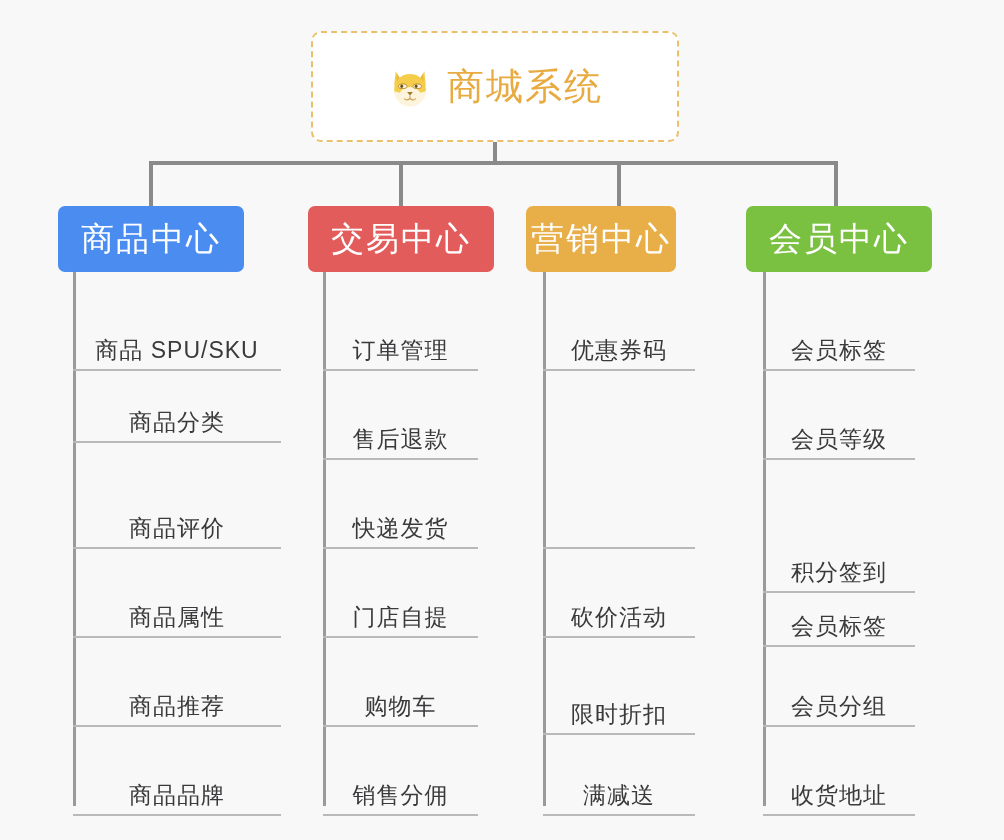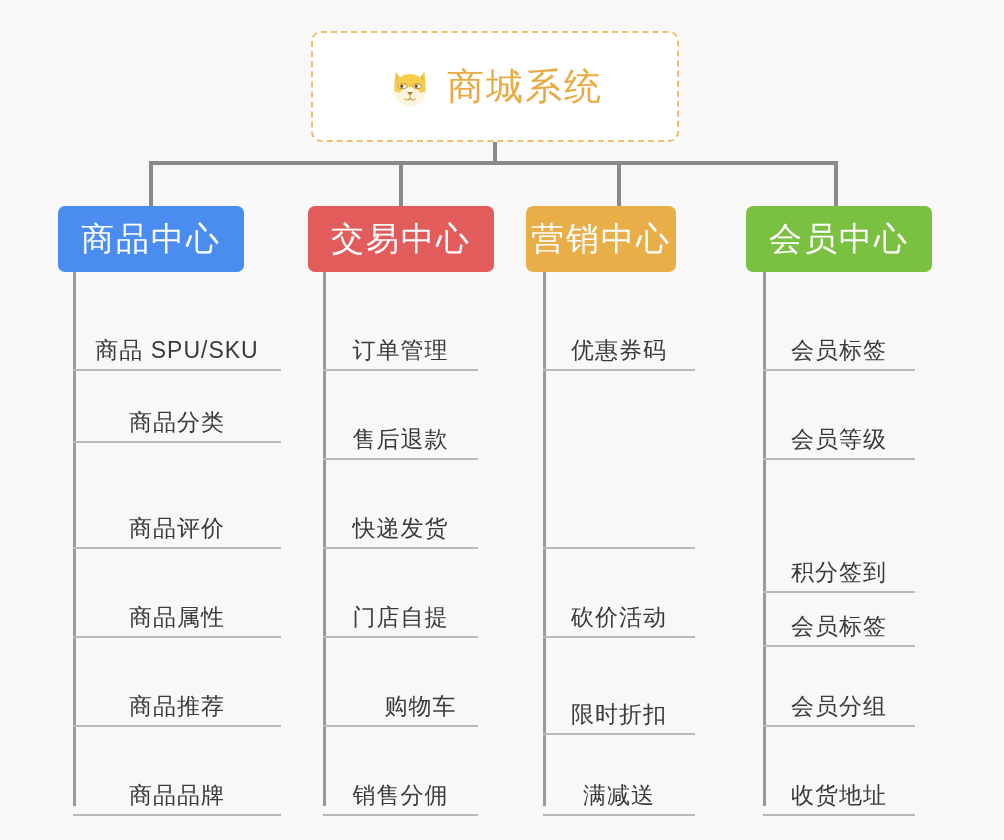--- a/index.html
+++ b/index.html
@@ -207,21 +207,21 @@
           <div class="leaf-underline" style="width: 155px;"></div>
         </div>
         <div class="leaf-item" style="top: 178px; width: 155px;">
           <span class="leaf-label">快递发货</span>
           <div class="leaf-underline" style="width: 155px;"></div>
         </div>
         <div class="leaf-item" style="top: 267px; width: 155px;">
           <span class="leaf-label">门店自提</span>
           <div class="leaf-underline" style="width: 155px;"></div>
         </div>
-        <div class="leaf-item" style="top: 356px; width: 155px; padding-left: 40px;">
+        <div class="leaf-item" style="top: 356px; width: 155px;">
           <span class="leaf-label">购物车</span>
           <div class="leaf-underline" style="width: 155px;"></div>
         </div>
         <div class="leaf-item" style="top: 445px; width: 155px;">
           <span class="leaf-label">销售分佣</span>
           <div class="leaf-underline" style="width: 155px;"></div>
         </div>
       </div>
       <div class="conn conn-drop" style="left: 617px; background: rgb(138, 138, 138);"></div>
       <div class="cat-box" style="left: 526px; width: 150px; background: rgb(232, 174, 72); align-items: center;">

